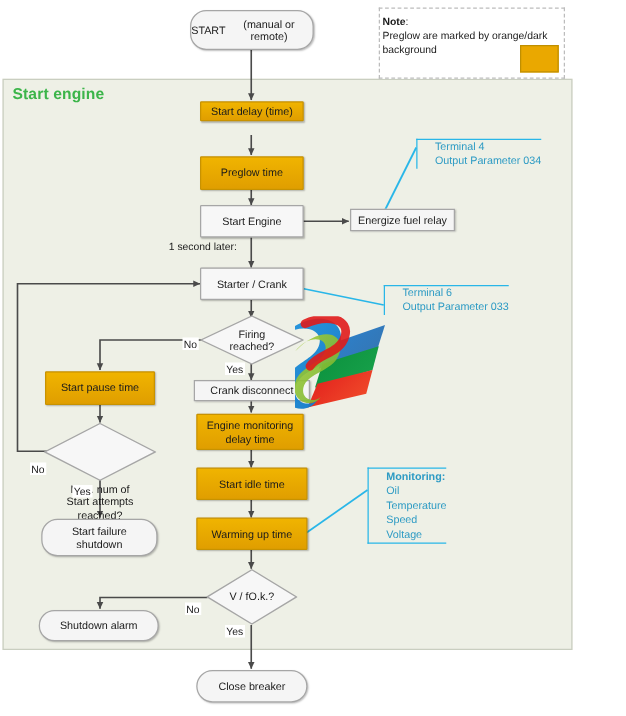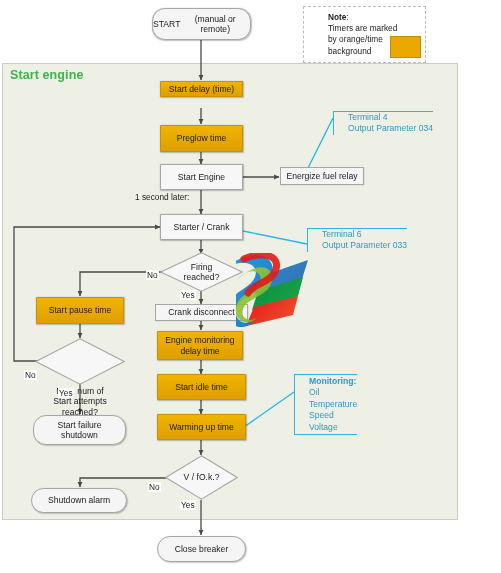--- a/index.html
+++ b/index.html
@@ -8,23 +8,23 @@
 
   #stage{position:absolute;left:0;top:0;width:501px;height:573px;}
 
   
   .panel{position:absolute;left:2px;top:63px;width:456px;height:457px;
          background:#eef0e6;border:1px solid #c9cec0;box-sizing:border-box;}
   .panel-label{position:absolute;left:10px;top:68px;font-size:12.5px;
                color:#3cb54a;font-weight:bold;letter-spacing:.1px;}
 
   
-  .note{position:absolute;left:303px;top:6px;width:123px;height:57px;
+  .note{position:absolute;left:303px;top:6px;width:149px;height:57px;
         background:#ffffff;border:1px dashed #bcbcbc;box-sizing:border-box;
-        padding:5px 24px;font-size:8.3px;color:#1a1a1a;line-height:11.2px;}
+        padding:5px 2px;font-size:8.3px;color:#1a1a1a;line-height:11.2px;}
   .note-swatch{position:absolute;right:4px;bottom:4px;width:29px;height:20px;
                background:#eaa800;border:1px solid #c08f00;}
 
   
   .node{position:absolute;box-sizing:border-box;display:flex;
         align-items:center;justify-content:center;text-align:center;
         font-size:8.6px;color:#1b1b1b;line-height:10.5px;}
 
   .proc{background:#f7f7f7;border:1px solid #a6a6a6;border-radius:1px;
         box-shadow:0.8px 0.8px 1.4px rgba(0,0,0,.25);}
@@ -114,21 +114,21 @@
   <svg class="lines" viewBox="0 0 501 573">
     <g stroke="#29b6e8" stroke-width="1.4" fill="none">
       <path d="M306,172 L333,118"></path>
       <path d="M243,231 L307,244"></path>
       <path d="M244,427 L294,392"></path>
     </g>
   </svg>
 
   <div class="note">
     <span style="font-weight:bold">Note</span><span>:</span><br>
-    <span>Timers are marked by orange/time background</span>
+    <span>Preglow are marked by orange/dark background</span>
     <div class="note-swatch"></div>
   </div>
 
   <div class="node term" style="left:152px;top:8px;width:99px;height:32px;flex-direction:row;">
     <span>START</span>
     <span>(manual or remote)</span>
   </div>
 
   <div class="node timer" style="left:160px;top:81px;width:83px;height:16px;">Start delay (time)</div>
 

